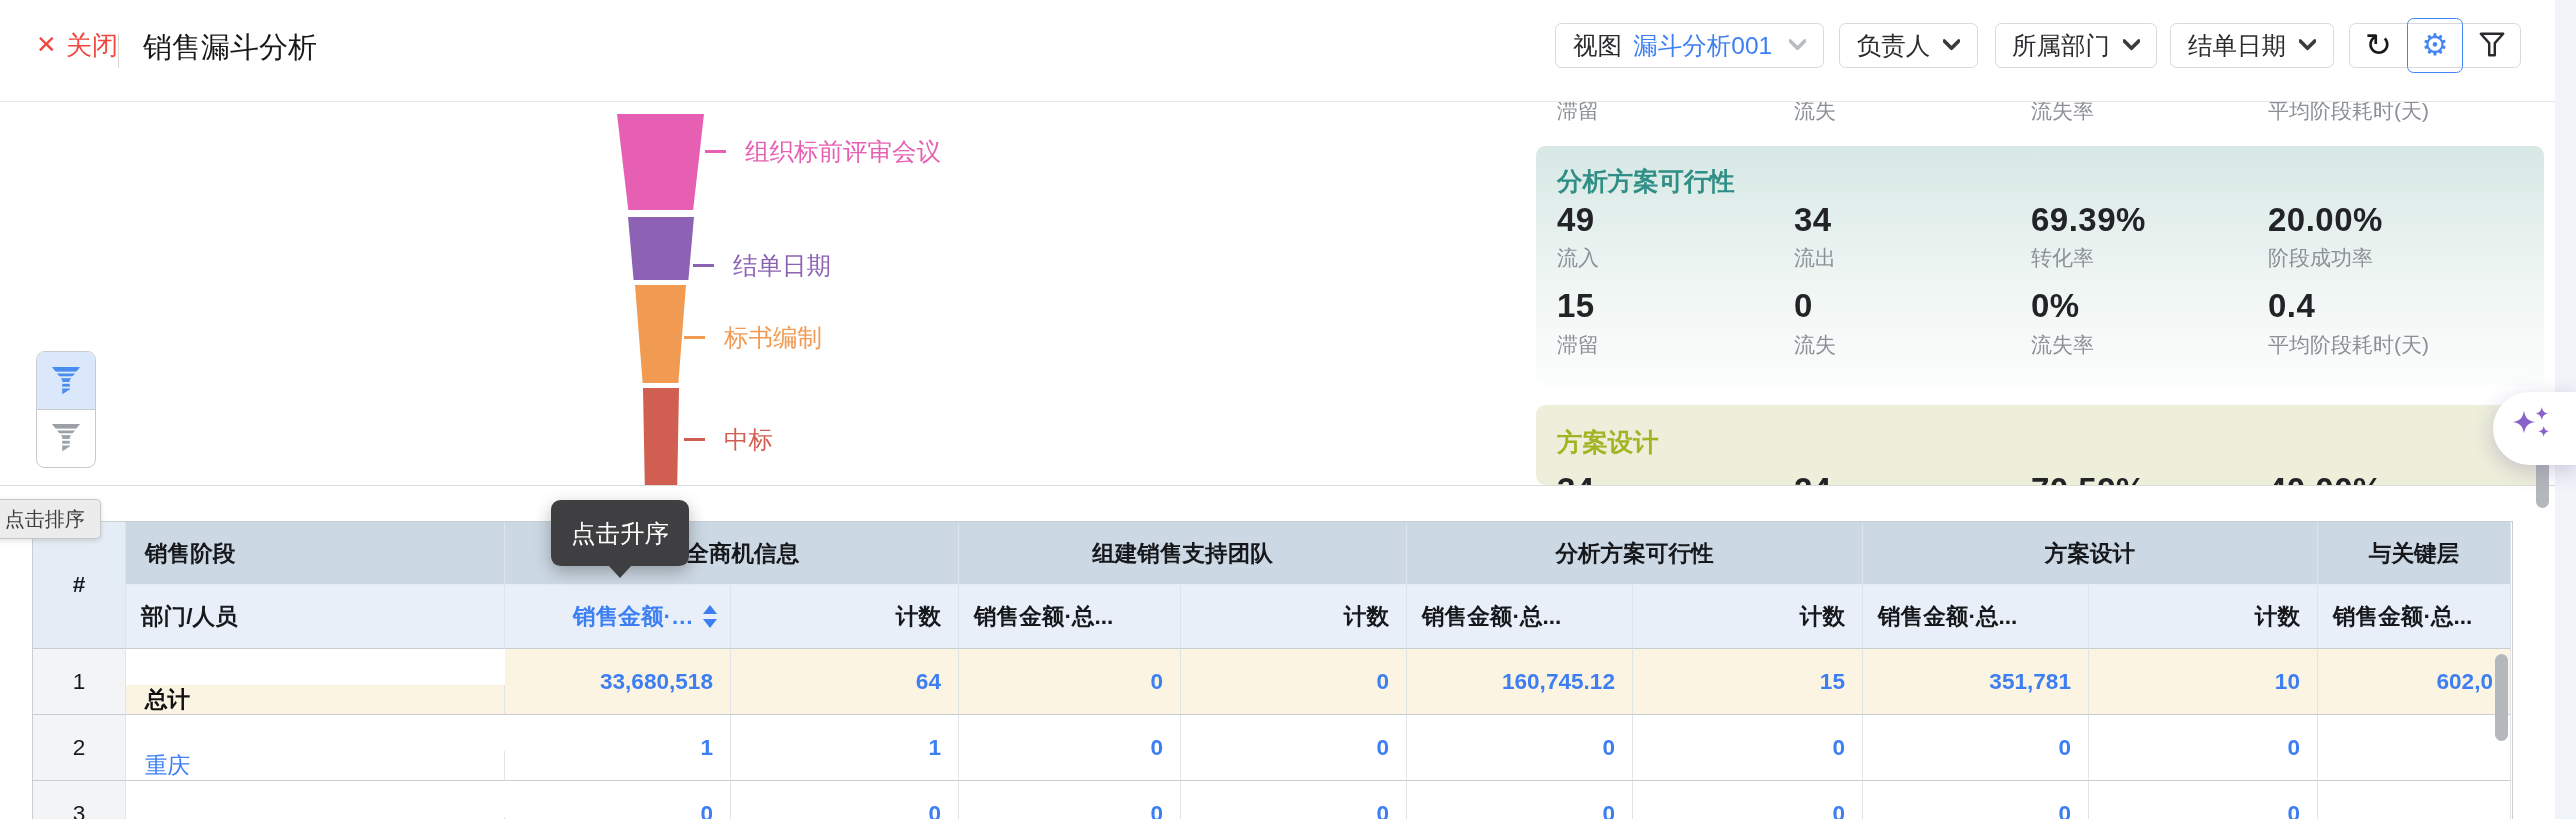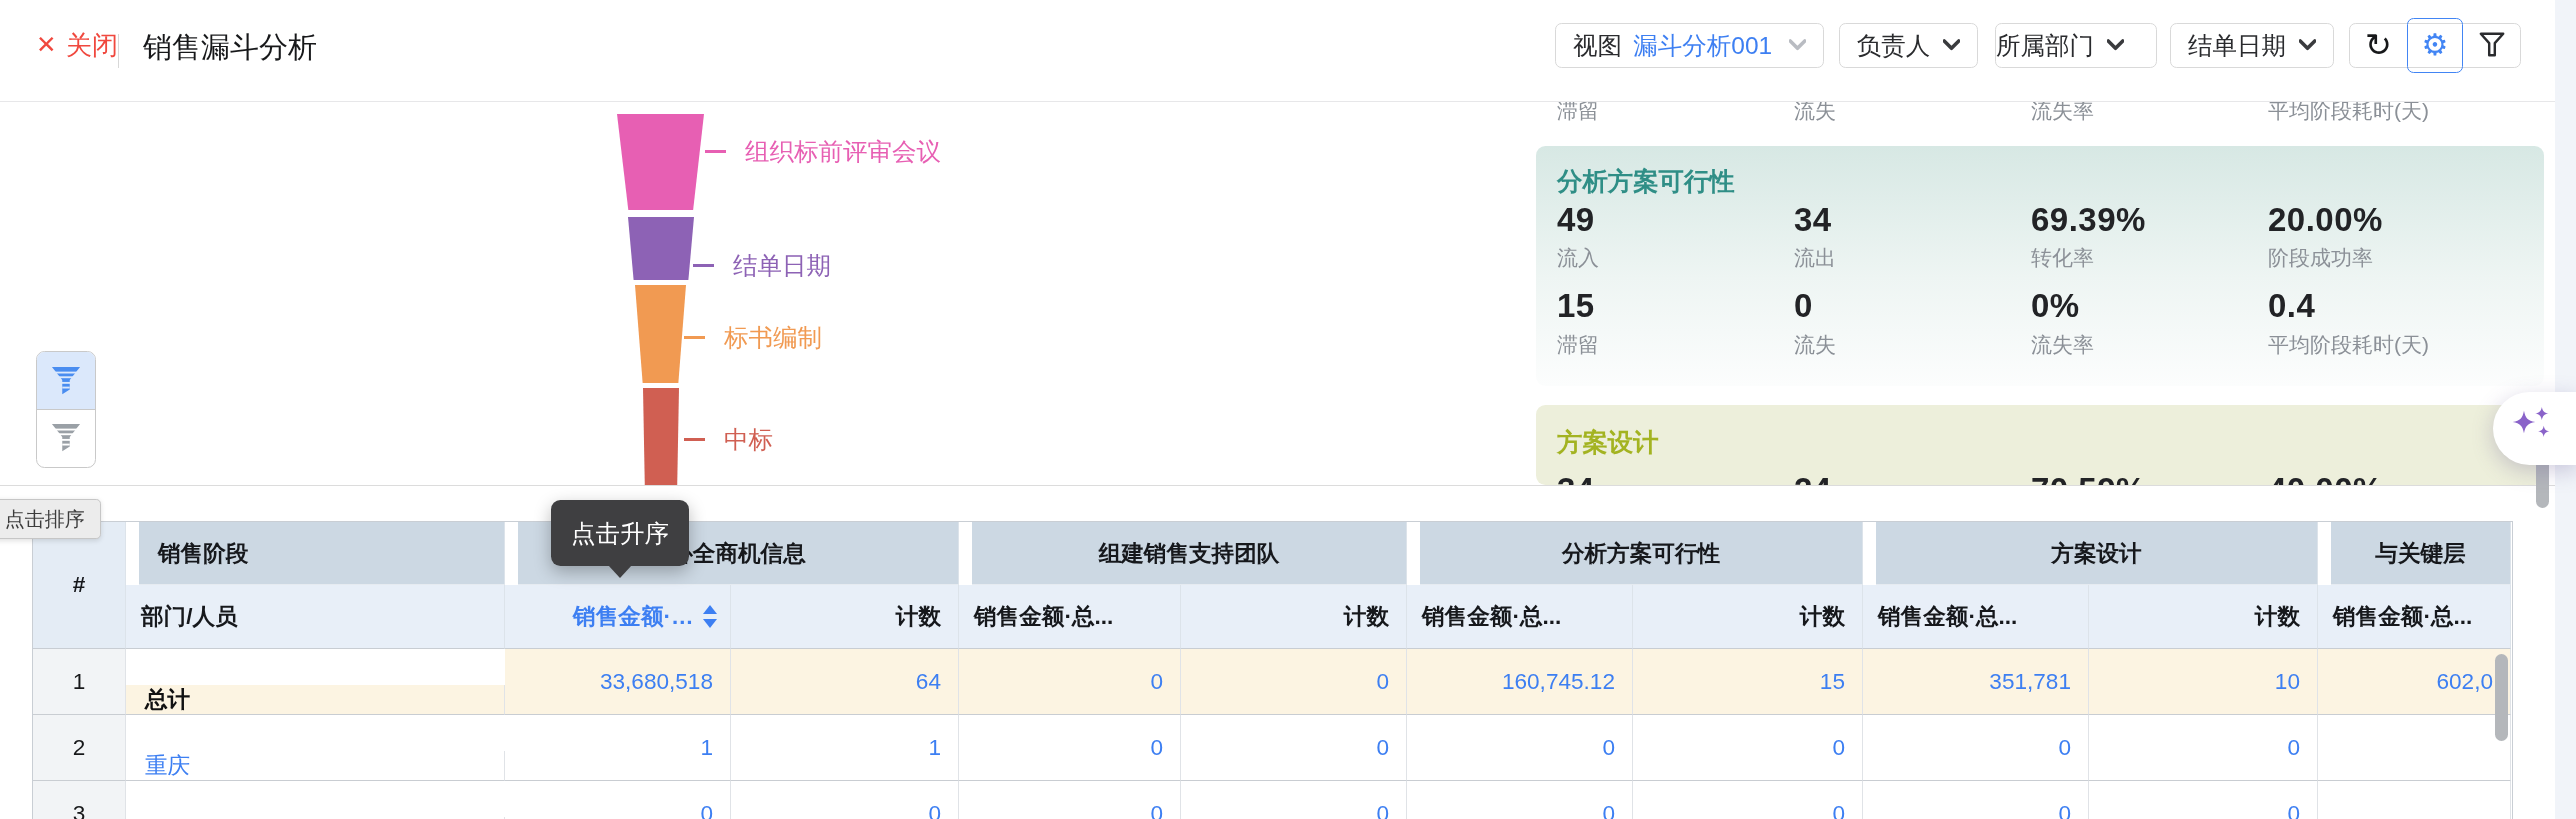--- a/index.html
+++ b/index.html
@@ -14,21 +14,21 @@
             background:#fff; border-bottom:0.9px solid #e7e7e9; z-index:30; }
   .close-btn { position:absolute; left:36px; top:28px; display:flex; align-items:center; gap:9.4px;
                color:#f0483e; font-size:26px; cursor:pointer; }
   .close-x { font-size:24.5px; line-height:1; }
   .title-divider { position:absolute; left:118px; top:34px; width:0.9px; height:34px; background:#d8d8d8; }
   .page-title { position:absolute; left:143px; top:28px; font-size:29px; font-weight:400; color:#17181a; }
   .tb-btn { position:absolute; top:22.6px; height:45px; background:#fff; border:0.9px solid #d9d9d9;
             border-radius:6.6px; display:flex; align-items:center; font-size:24.5px; color:#2a2b2e; }
   .btn-view   { left:1555px; width:269px; padding:0 17px; gap:11.3px; }
   .btn-owner  { left:1839px; width:139px; justify-content:center; gap:13px; }
-  .btn-dept   { left:1995px; width:162px; justify-content:flex-start; gap:13px; }
+  .btn-dept   { left:1995px; width:162px; justify-content:center; gap:13px; }
   .btn-date   { left:2170px; width:164px; justify-content:center; gap:13px; }
   .view-value { color:#3d7ff2; }
   .chev { width:17px; height:11.3px; }
   .chev polyline { fill:none; stroke:#3a3b3e; stroke-width:3; stroke-linecap:round; stroke-linejoin:round; }
   .chev.light polyline { stroke:#b9bcc2; }
   .icon-group { left:2349px; width:172px; padding:0; }
   .icon-slot { width:57px; height:55px; display:flex; align-items:center; justify-content:center; cursor:pointer; }
   .icon-slot.gear-slot { border:0.9px solid #4285f4; border-radius:6.6px; }
   .refresh-glyph { font-size:32px; color:#17181a; line-height:1; }
   .gear-glyph { font-size:30px; color:#4285f4; line-height:1; }
@@ -89,36 +89,36 @@
   
   .tbl { position:absolute; left:32px; top:521px; width:2481px; height:299px; overflow:hidden;
          display:grid; z-index:20; background:#fff;
          grid-template-columns:93px 379px 226px 228px 222px 226px 226px 230px 226px 229px 193px;
          grid-template-rows:63px 64px 66px 66px 66px;
          border-top:0.9px solid #c9ced4; border-left:0.9px solid #c9ced4; border-right:0.9px solid #c9ced4; }
   .tbl > div { display:flex; align-items:center; font-size:22.6px; }
   .corner { grid-row:1/3; background:#e4ecf5; justify-content:center; font-weight:700;
             border-right:0.9px solid #dce3ea; border-bottom:0.9px solid #c8cdd3; color:#16181c; }
   .gh { background:#ccd8e3; font-weight:700; color:#16181c; justify-content:center;
-        border-right:0.9px solid #dce3ea; border-bottom:0.9px solid #e6ebf1; white-space:nowrap; overflow:hidden;margin-left:13px; }
+        border-right:0.9px solid #dce3ea; border-bottom:0.9px solid #e6ebf1; white-space:nowrap; overflow:hidden; }
   .gh.left { justify-content:flex-start; padding-left:19px; }
   .sh { background:#e8eff8; font-weight:700; color:#16181c; border-right:0.9px solid #dce3ea;
         border-bottom:0.9px solid #c8cdd3; white-space:nowrap; overflow:hidden; }
   .sh.l { padding-left:15px; } .sh.r { justify-content:flex-end; padding-right:17px; }
   .sh.sort { color:#3d7ff2; justify-content:flex-end; padding-right:13px; gap:9.4px; cursor:pointer; }
   .sp2 { grid-column:span 2; }
   .arrows { display:flex; flex-direction:column; gap:4.7px; }
   .tri-up { width:0; height:0; border-left:7.5px solid transparent; border-right:7.5px solid transparent;
             border-bottom:9.4px solid #3d7ff2; }
   .tri-down { width:0; height:0; border-left:7.5px solid transparent; border-right:7.5px solid transparent;
               border-top:9.4px solid #3d7ff2; }
   .td { border-right:0.9px solid #e0e3e7; border-bottom:0.9px solid #c9cdd2; color:#17181a; background:#fff; }
   .td.idx { justify-content:center; background:#f2f4f6; }
   .td.name { padding-left:19px; color:#3d7ff2; cursor:pointer;margin-top:36px; }
-  .td.num { justify-content:flex-end; padding-right:17px; color:#3d7ff2; cursor:pointer; }
+  .td.num { justify-content:flex-end; padding-right:17px; color:#3d7ff2; cursor:pointer;font-weight:bold; }
   .td.total-bg { background:#fcf4e2; }
   .td.total-name { color:#111; font-weight:700; }
   .tbl > div:nth-child(7n+0) {}
   
   .outer-track { position:absolute; left:2555px; top:0; width:21px; height:820px; background:#f1f4f9; }
   .panel-thumb { position:absolute; left:2536px; top:435px; width:13px; height:73px; background:#b4b7bb; border-radius:6.6px; z-index:6; }
   .table-thumb { position:absolute; left:2495px; top:654px; width:13px; height:87px; background:#b4b7bb; border-radius:6.6px; z-index:25; }
   .ai-btn { position:absolute; left:2493px; top:392px; width:85px; height:73px; background:#fff;
             border-radius:37px 0 0 37px; box-shadow:0 5.7px 21px rgba(95,80,140,.28); z-index:28;
             display:flex; align-items:center; padding-left:15px; cursor:pointer; }

